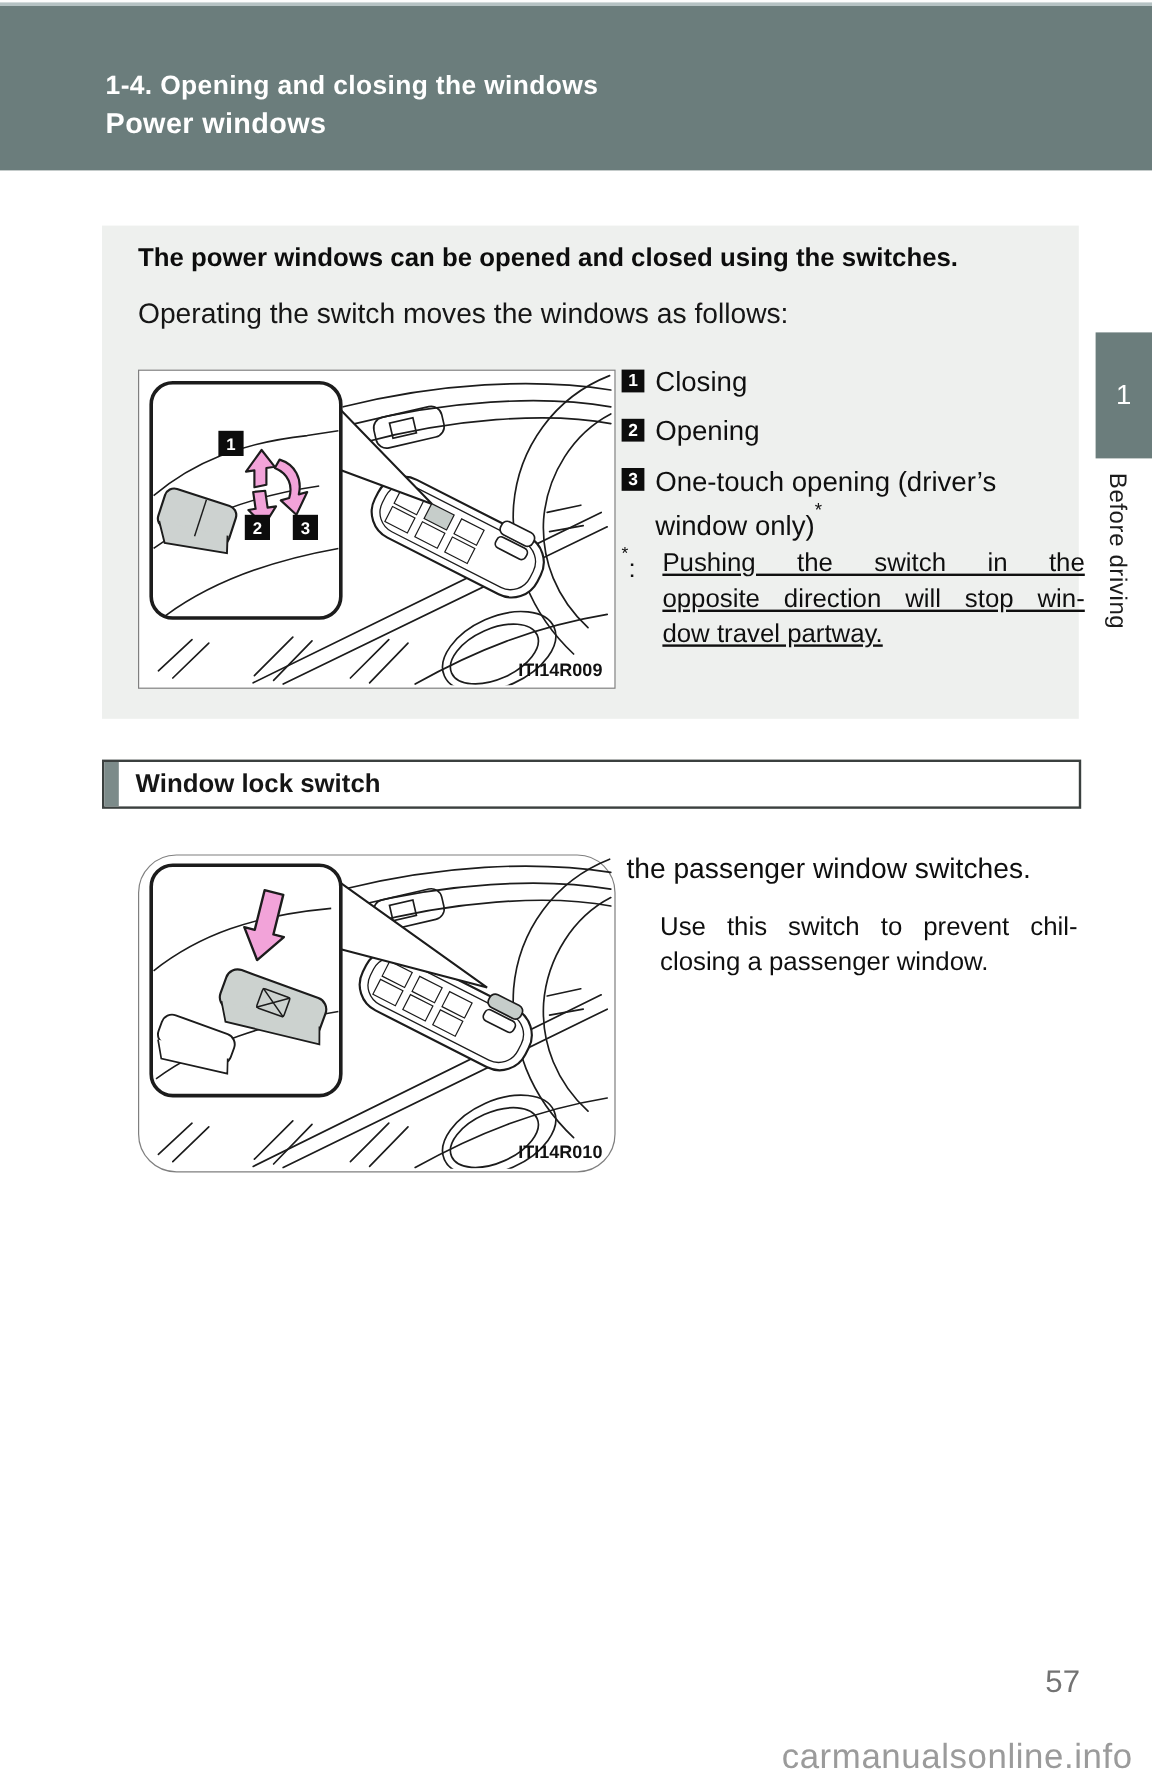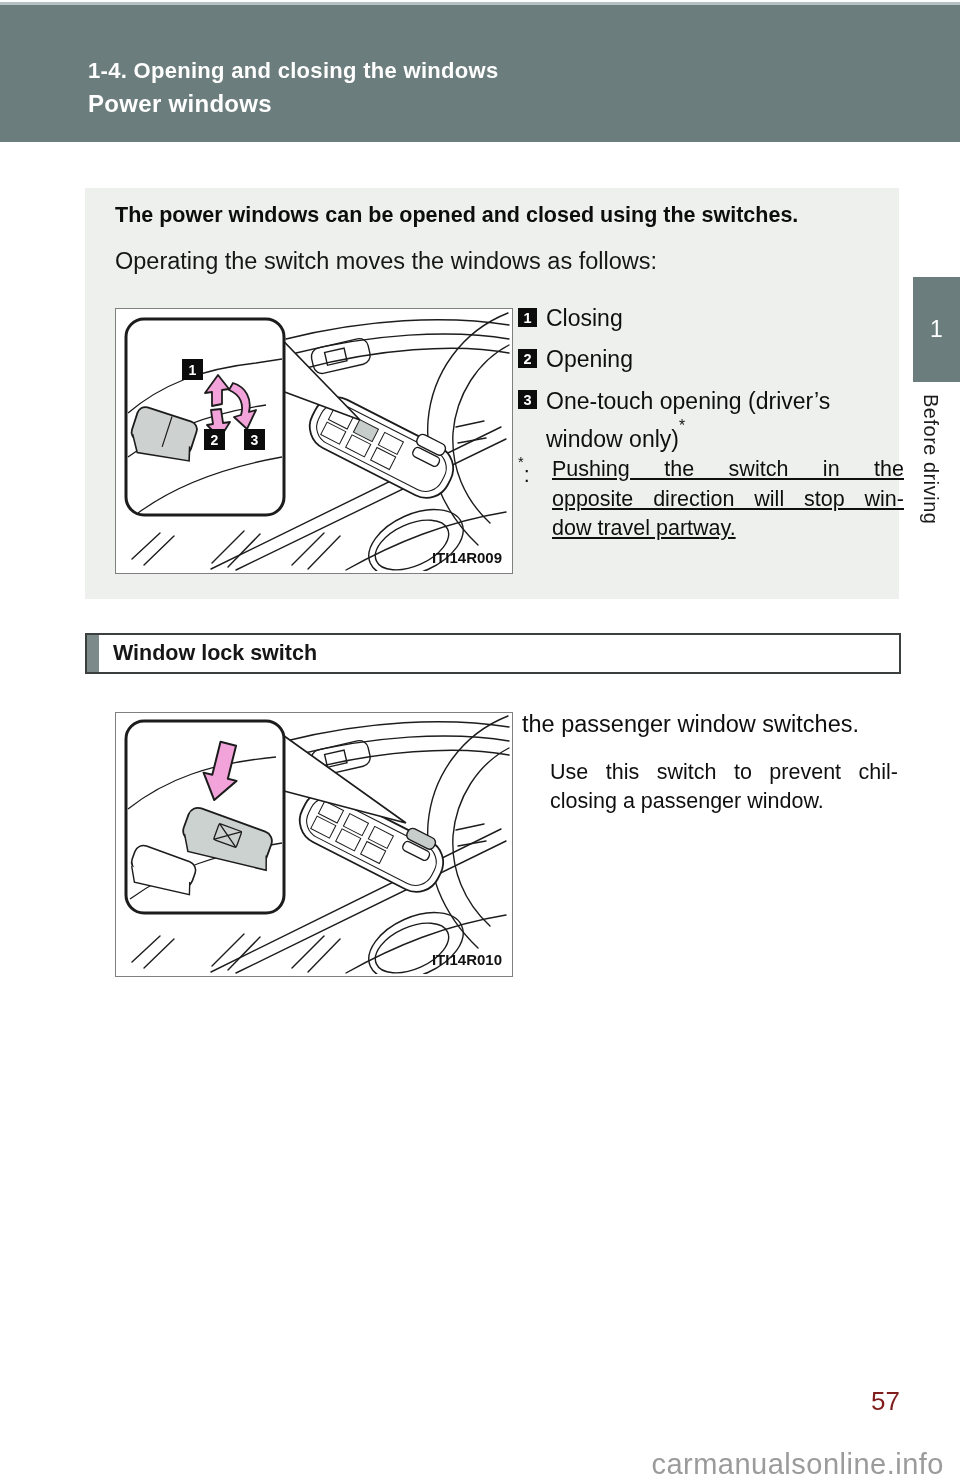--- a/index.html
+++ b/index.html
@@ -21,21 +21,21 @@
               letter-spacing:.5px;white-space:nowrap;}
 
   
   .intro-box{left:85px;top:188px;width:814px;height:411px;background:#eef0ee;}
   .intro-bold{left:115px;top:203px;width:770px;font-size:21.5px;font-weight:bold;color:#0d0d0d;white-space:nowrap;}
   .intro-line{left:115px;top:248px;font-size:23.5px;color:#161616;white-space:nowrap;}
 
   
   .fig{background:#fff;border:1px solid #7f7f7f;}
   .fig1{left:115px;top:308px;width:396px;height:264px;}
-  .fig2{left:115px;top:712px;width:396px;height:263px;}
+  .fig2{left:115px;top:712px;width:396px;height:263px;border-radius:32px;}
 
   
   .list{left:518px;top:303px;width:385px;}
   .list-item{display:flex;margin-bottom:11px;font-size:23px;line-height:30px;color:#0f0f0f;}
   .badge{width:19px;height:19px;background:#0c0c0c;color:#fff;font-size:14.5px;font-weight:bold;
          display:flex;align-items:center;justify-content:center;flex:0 0 19px;margin-top:5px;margin-right:9px;}
   .li-text{flex:1;}
   .li-line{display:block;line-height:32px;}
   sup{font-size:68%;position:relative;top:-.45em;}
 
@@ -49,21 +49,21 @@
   .wl-header{left:85px;top:633px;width:816px;height:41px;background:#fff;border:2px solid #3b403f;box-sizing:border-box;}
   .wl-accent{position:absolute;left:0;top:0;width:12px;height:100%;background:#7c8b8a;}
   .wl-text{position:absolute;left:26px;top:6px;font-size:21.5px;font-weight:bold;color:#161616;white-space:nowrap;}
 
   
   .sec2-text{left:522px;top:707px;width:376px;}
   .p1{font-size:23.5px;line-height:35px;color:#0f0f0f;}
   .p2{margin-top:16px;margin-left:28px;font-size:21.5px;line-height:29px;color:#0f0f0f;}
 
   
-  .page-num{right:60px;top:1386px;font-size:26px;color:#7f1d1d;}
+  .page-num{right:60px;top:1386px;font-size:26px;color:#737373;}
   .watermark{right:16px;top:1448px;font-size:29px;color:#9b9b9b;letter-spacing:.5px;}
 
   svg text{font-family:"Liberation Sans",sans-serif;}
 </style>
 </head>
 <body>
 
 <div class="page">
 
   <div class="abs strip1"></div>

